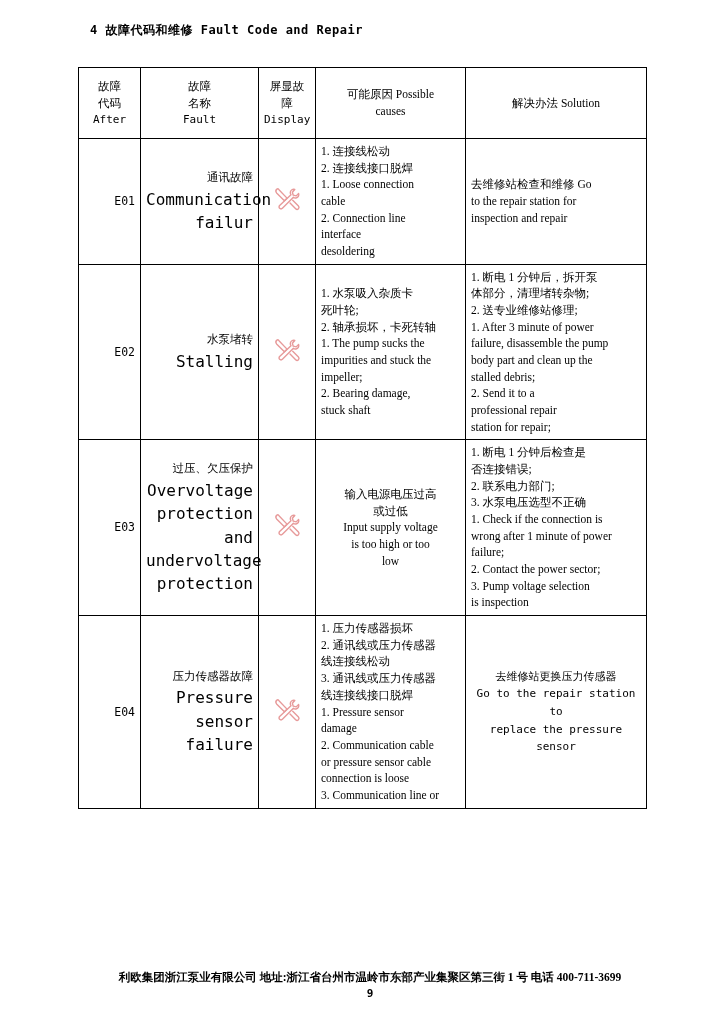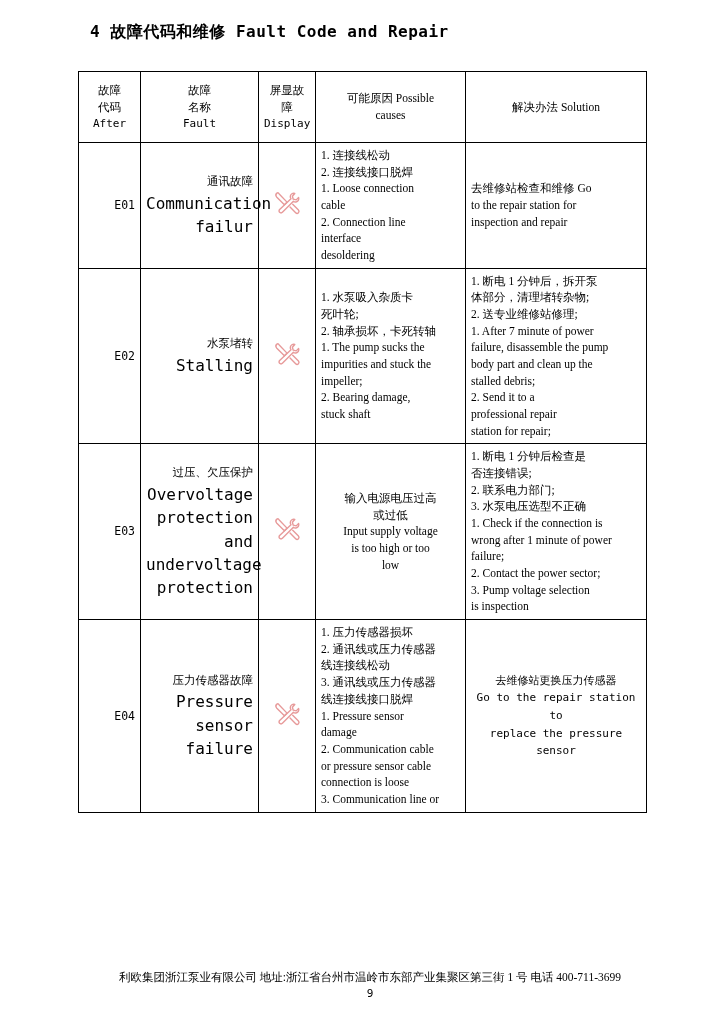--- a/index.html
+++ b/index.html
@@ -26,21 +26,21 @@
     text-align: center;
     font-size: 11.5px;
     color: #000;
     padding-top: 48px;
     letter-spacing: 0.2px;
     font-family: "Liberation Serif", serif;
   }
   .doc-title {
     font-family: "DejaVu Sans Mono", monospace;
     font-weight: bold;
-    font-size: 16px;
+    font-size: 12px;
     margin-top: 22px;
     margin-left: 12px;
     letter-spacing: 0.5px;
   }
   table.fault-table {
     border-collapse: collapse;
     width: 568px;
     margin-top: 28px;
     table-layout: fixed;
   }
@@ -112,20 +112,21 @@
     width: 28px;
     height: 26px;
   }
   .footer {
     position: absolute;
     left: 16px;
     right: 0;
     bottom: 46px;
     text-align: center;
     font-size: 11.5px;
+    font-weight: bold;
   }
   .footer .pageno {
     display: block;
     margin-top: 2px;
     font-family: "DejaVu Sans Mono", monospace;
     font-size: 11px;
   }
 </style>
 </head>
 <body>
@@ -229,21 +230,21 @@
           <span class="line">1. The pump sucks the</span>
           <span class="line">impurities and stuck the</span>
           <span class="line">impeller;</span>
           <span class="line">2.   Bearing   damage,</span>
           <span class="line">stuck shaft</span>
         </td>
         <td class="sol-cell">
           <span class="line">1. 断电 1 分钟后，拆开泵</span>
           <span class="line">体部分，清理堵转杂物;</span>
           <span class="line">2. 送专业维修站修理;</span>
-          <span class="line">1. After 7 minute of power</span>
+          <span class="line">1. After 3 minute of power</span>
           <span class="line">failure, disassemble the pump</span>
           <span class="line">body part and clean up the</span>
           <span class="line">stalled debris;</span>
           <span class="line">2.      Send      it      to      a</span>
           <span class="line">professional              repair</span>
           <span class="line">station for repair;</span>
         </td>
       </tr>
 
       <tr>

